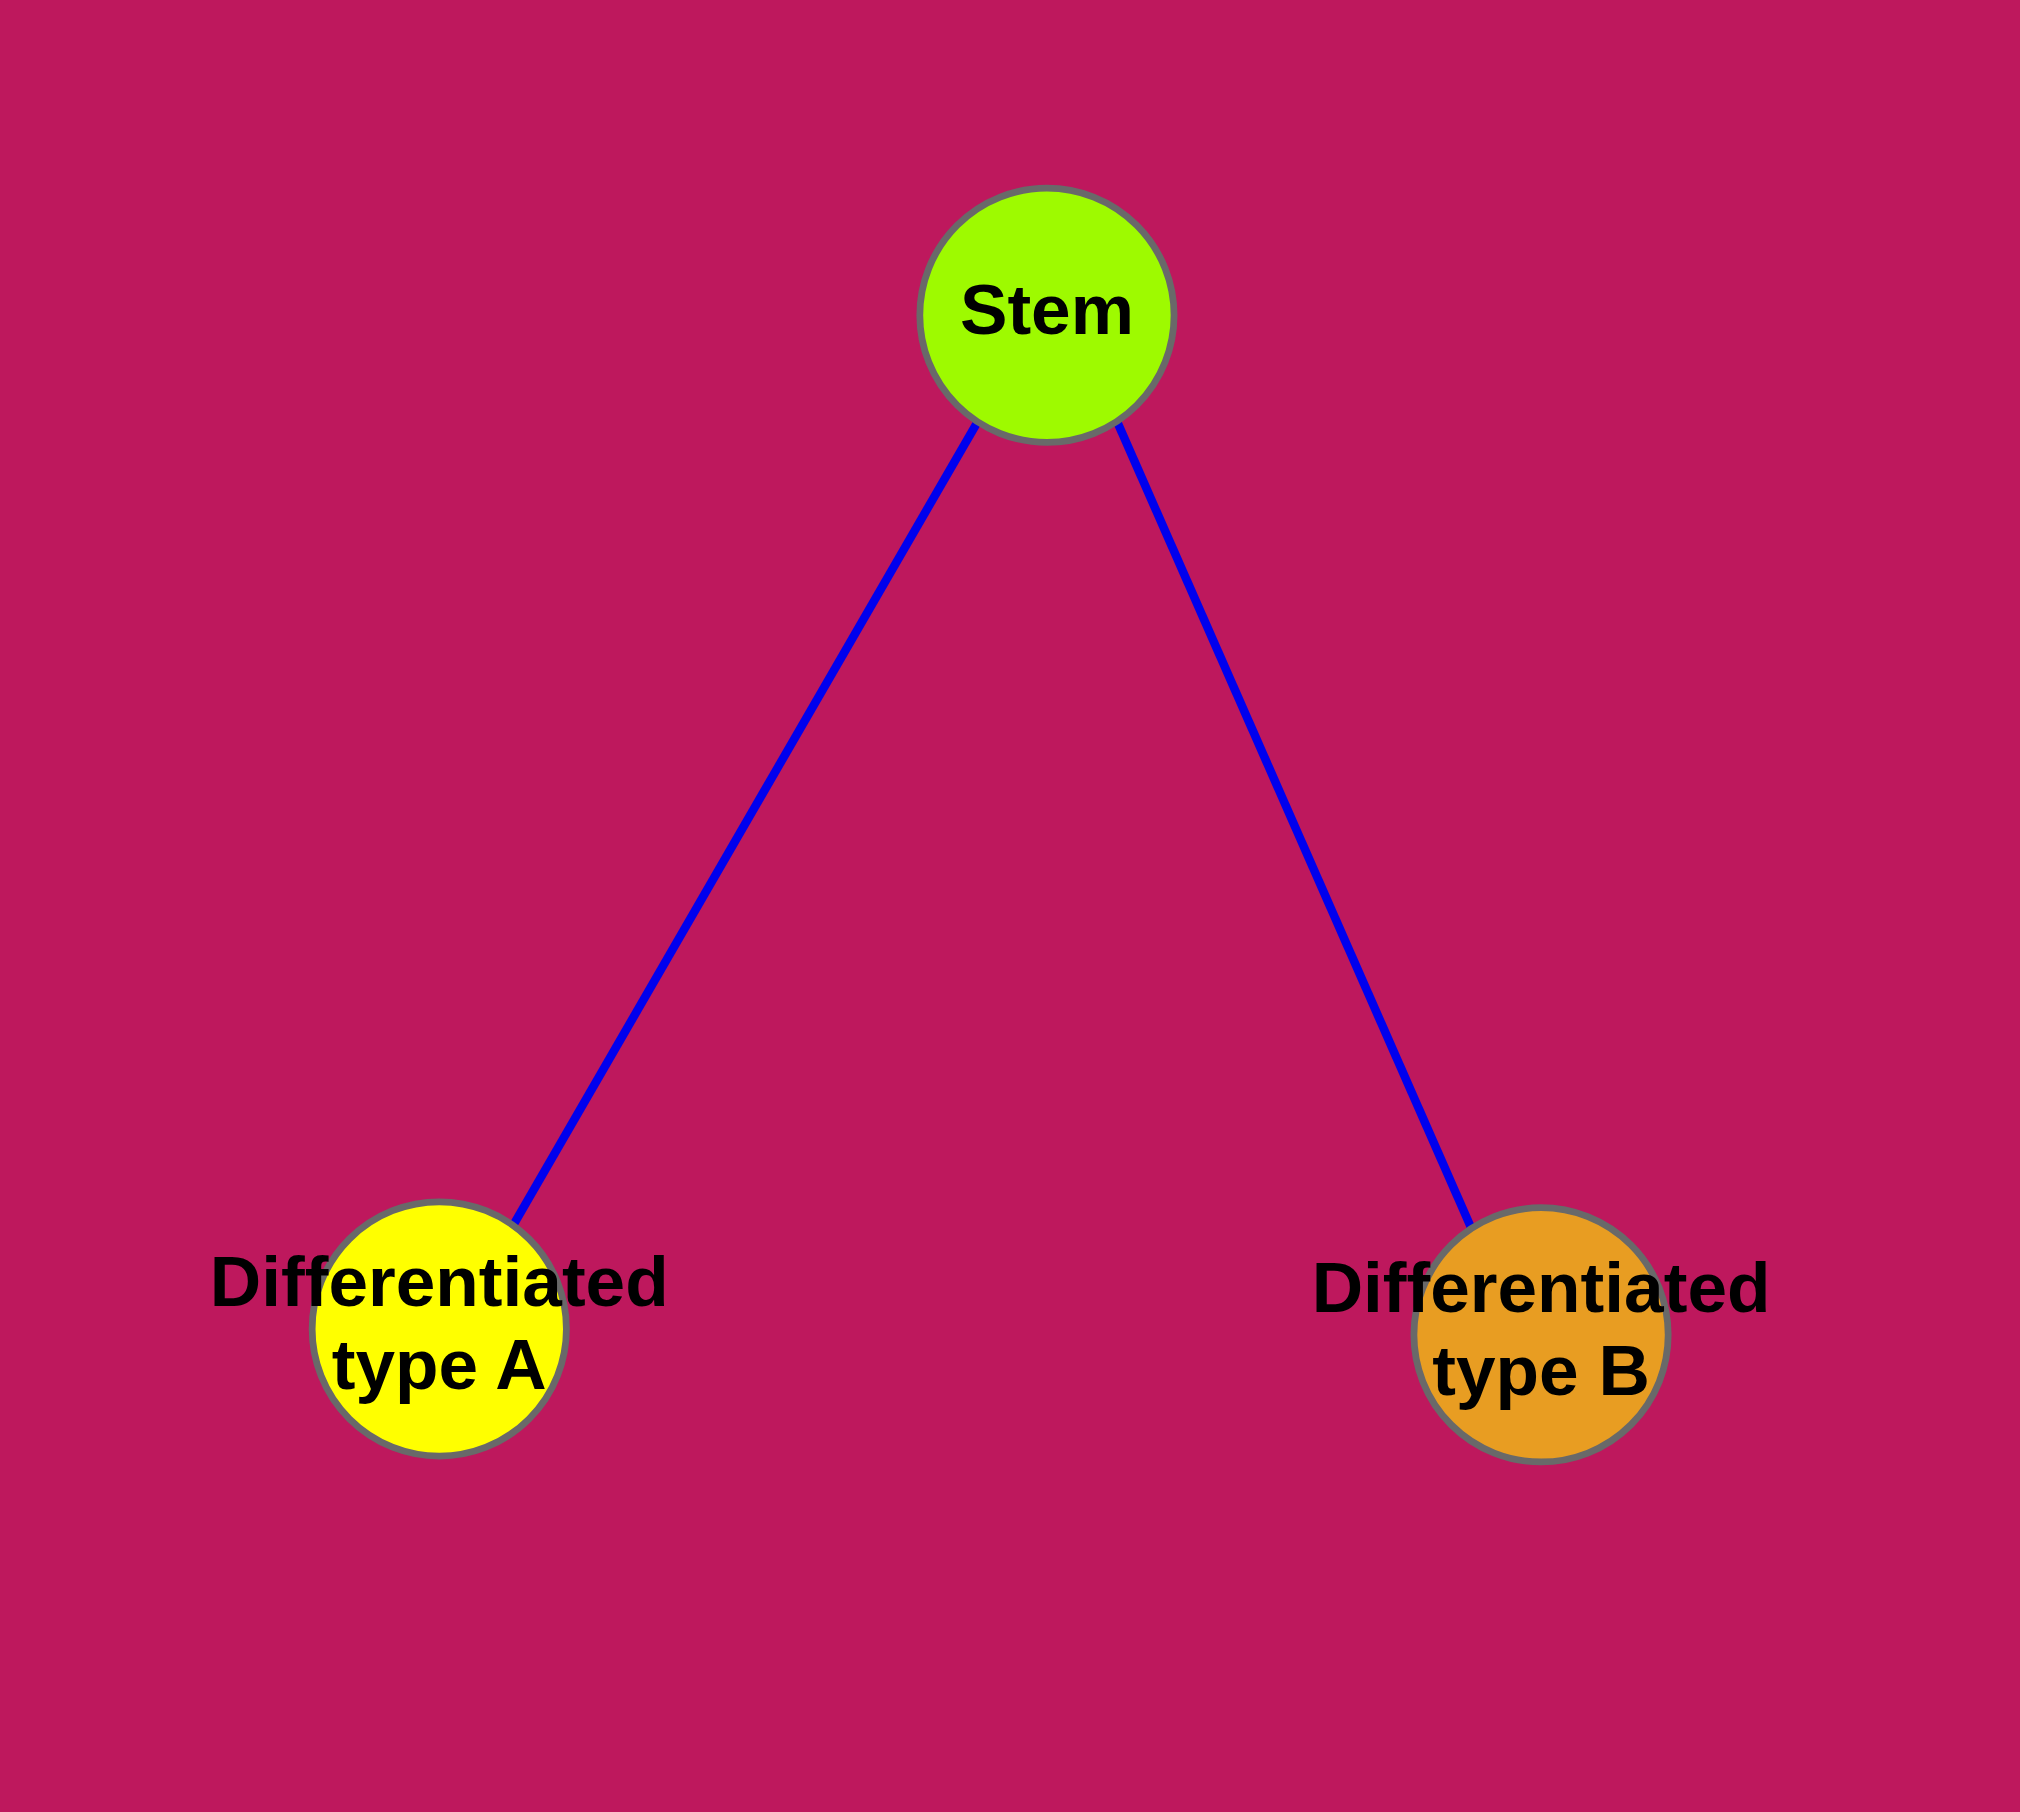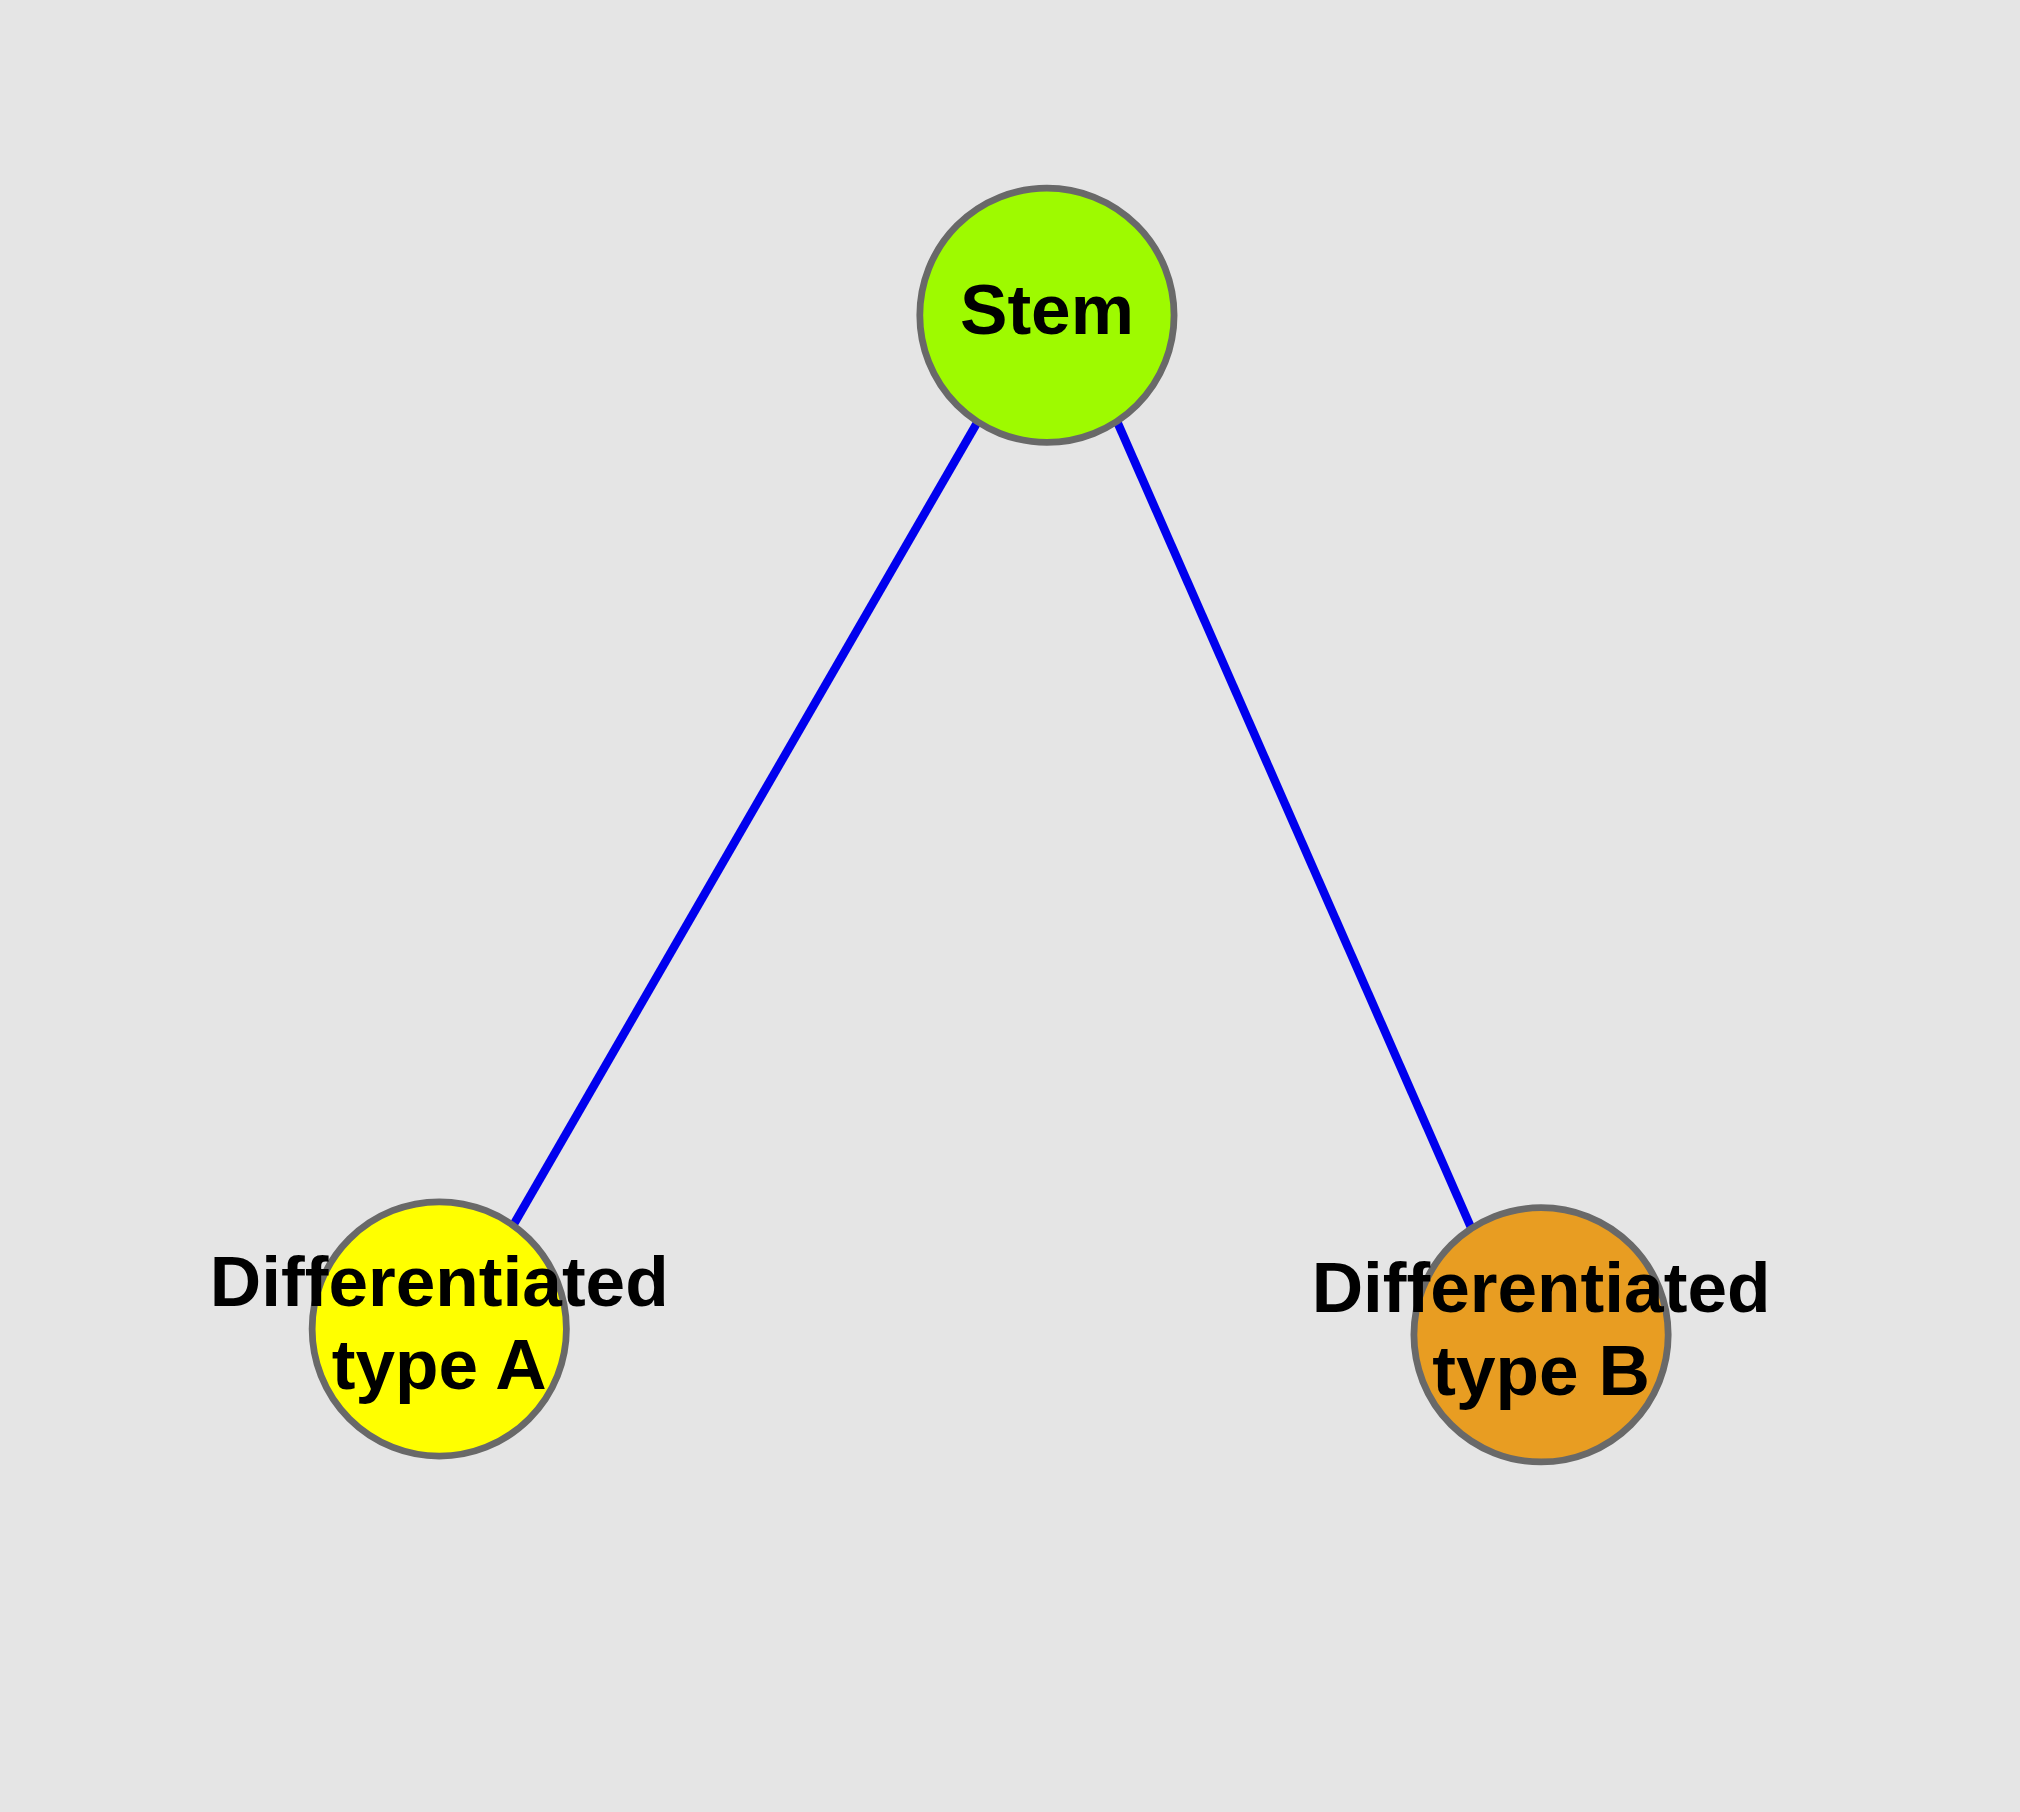--- a/index.html
+++ b/index.html
@@ -42,21 +42,21 @@
     font-size: 84px;
     fill: #000000;
     text-anchor: middle;
     dominant-baseline: middle;
     white-space: pre;
   }
 </style>
 </head>
 <body>
 
-<div id="canvas" style="background: #e5e5e5; width: 2021px; height: 1812px;">
+<div id="canvas" style="background: #be185d; width: 2021px; height: 1812px;">
   <svg id="graph-svg" viewBox="0 0 2384 2138">
 
     <g>
       <line class="edge-line" x1="1153" y1="498" x2="605" y2="1446" stroke="#0000ee" stroke-width="10"></line>
       <line class="edge-line" x1="1318" y1="498" x2="1737" y2="1452" stroke="#0000ee" stroke-width="10"></line>
     </g>
 
     <g>
 
       <g>

